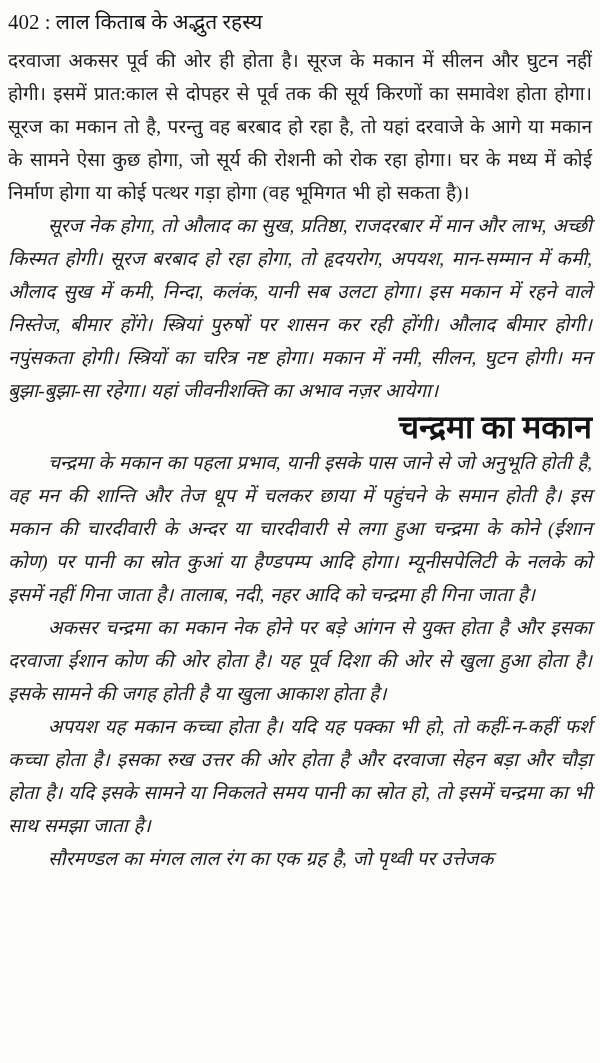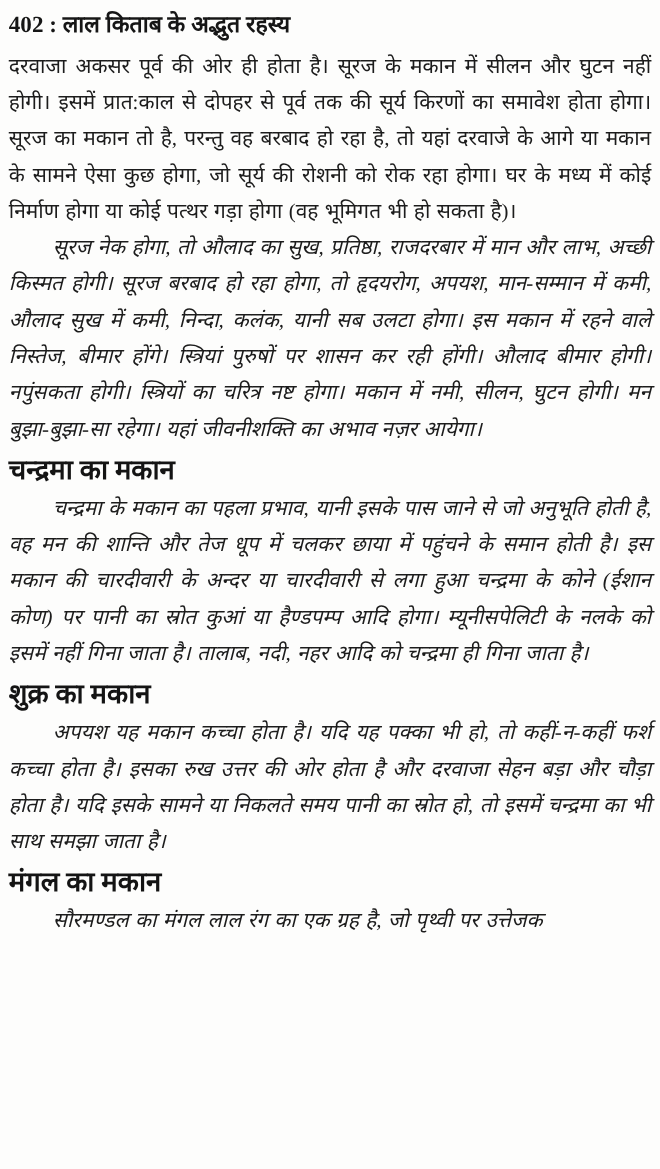--- a/index.html
+++ b/index.html
@@ -15,56 +15,55 @@
     color: #1a1a1a;
   }
   .page {
     box-sizing: border-box;
     width: 600px;
     height: 1063px;
     padding: 7px 8px 0 8px;
     background: #fdfdfc;
   }
   .page-header {
-    font-weight: bold;
+    font-weight: normal;
     font-size: 21px;
     line-height: 30px;
     margin: 0 0 7px 0;
     color: #161616;
     text-align: left;
   }
   .body-paragraph {
     font-size: 19px;
     line-height: 33px;
     text-align: justify;
     margin: 0;
     color: #1c1c1c;
     word-spacing: 1px;
   }
   .body-paragraph.indented {
     text-indent: 40px;
     font-style: italic;
   }
   .section-heading {
-    font-size: 25px;
+    font-size: 32px;
     font-weight: bold;
-    text-align: left;
+    text-align: right;
     line-height: 31px;
     margin: 5px 0 3px 0;
     color: #141414;
   }
 </style>
 </head>
 <body>
 
 <div class="page">
   <div class="page-header">402 : लाल किताब के अद्भुत रहस्य</div>
   <div class="content">
       <p class="body-paragraph">दरवाजा अकसर पूर्व की ओर ही होता है। सूरज के मकान में सीलन और घुटन नहीं होगी। इसमें प्रात:काल से दोपहर से पूर्व तक की सूर्य किरणों का समावेश होता होगा। सूरज का मकान तो है, परन्तु वह बरबाद हो रहा है, तो यहां दरवाजे के आगे या मकान के सामने ऐसा कुछ होगा, जो सूर्य की रोशनी को रोक रहा होगा। घर के मध्य में कोई निर्माण होगा या कोई पत्थर गड़ा होगा (वह भूमिगत भी हो सकता है)।</p>
       <p class="body-paragraph indented">सूरज नेक होगा, तो औलाद का सुख, प्रतिष्ठा, राजदरबार में मान और लाभ, अच्छी किस्मत होगी। सूरज बरबाद हो रहा होगा, तो हृदयरोग, अपयश, मान-सम्मान में कमी, औलाद सुख में कमी, निन्दा, कलंक, यानी सब उलटा होगा। इस मकान में रहने वाले निस्तेज, बीमार होंगे। स्त्रियां पुरुषों पर शासन कर रही होंगी। औलाद बीमार होगी। नपुंसकता होगी। स्त्रियों का चरित्र नष्ट होगा। मकान में नमी, सीलन, घुटन होगी। मन बुझा-बुझा-सा रहेगा। यहां जीवनीशक्ति का अभाव नज़र आयेगा।</p>
       <h2 class="section-heading">चन्द्रमा का मकान</h2>
       <p class="body-paragraph indented">चन्द्रमा के मकान का पहला प्रभाव, यानी इसके पास जाने से जो अनुभूति होती है, वह मन की शान्ति और तेज धूप में चलकर छाया में पहुंचने के समान होती है। इस मकान की चारदीवारी के अन्दर या चारदीवारी से लगा हुआ चन्द्रमा के कोने (ईशान कोण) पर पानी का स्रोत कुआं या हैण्डपम्प आदि होगा। म्यूनीसपेलिटी के नलके को इसमें नहीं गिना जाता है। तालाब, नदी, नहर आदि को चन्द्रमा ही गिना जाता है।</p>
-      <h2 class="section-heading">शुक्र का मकान</h2>
+      <p class="body-paragraph indented">अकसर चन्द्रमा का मकान नेक होने पर बड़े आंगन से युक्त होता है और इसका दरवाजा ईशान कोण की ओर होता है। यह पूर्व दिशा की ओर से खुला हुआ होता है। इसके सामने की जगह होती है या खुला आकाश होता है।</p>
       <p class="body-paragraph indented">अपयश यह मकान कच्चा होता है। यदि यह पक्का भी हो, तो कहीं-न-कहीं फर्श कच्चा होता है। इसका रुख उत्तर की ओर होता है और दरवाजा सेहन बड़ा और चौड़ा होता है। यदि इसके सामने या निकलते समय पानी का स्रोत हो, तो इसमें चन्द्रमा का भी साथ समझा जाता है।</p>
-      <h2 class="section-heading">मंगल का मकान</h2>
       <p class="body-paragraph indented">सौरमण्डल का मंगल लाल रंग का एक ग्रह है, जो पृथ्वी पर उत्तेजक</p>
     </div>
 </div>
 
 </body></html>

